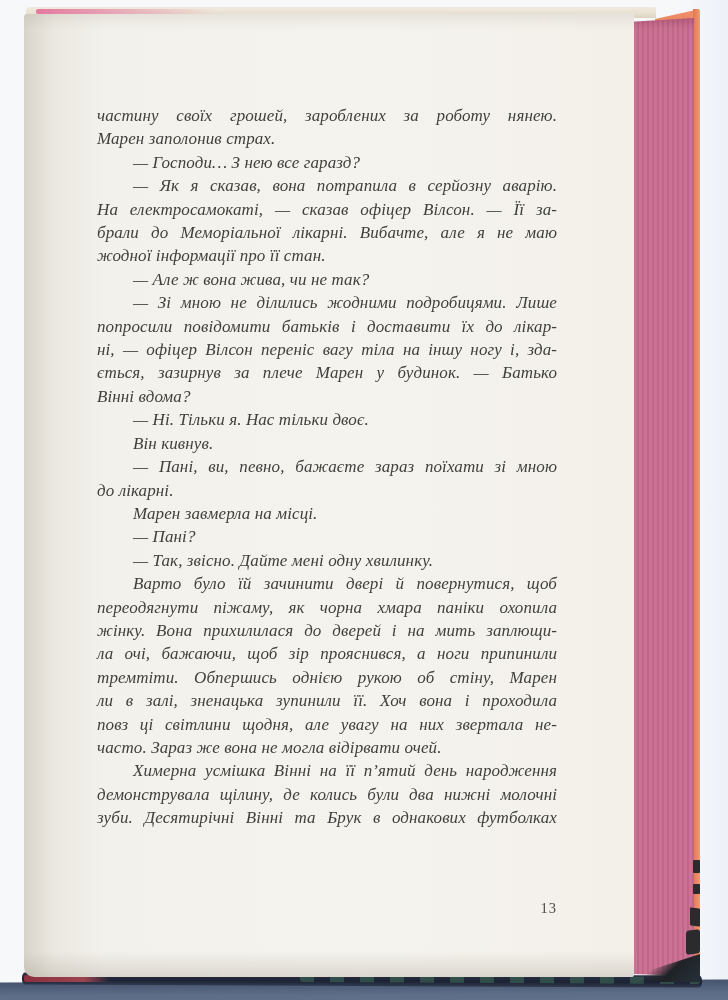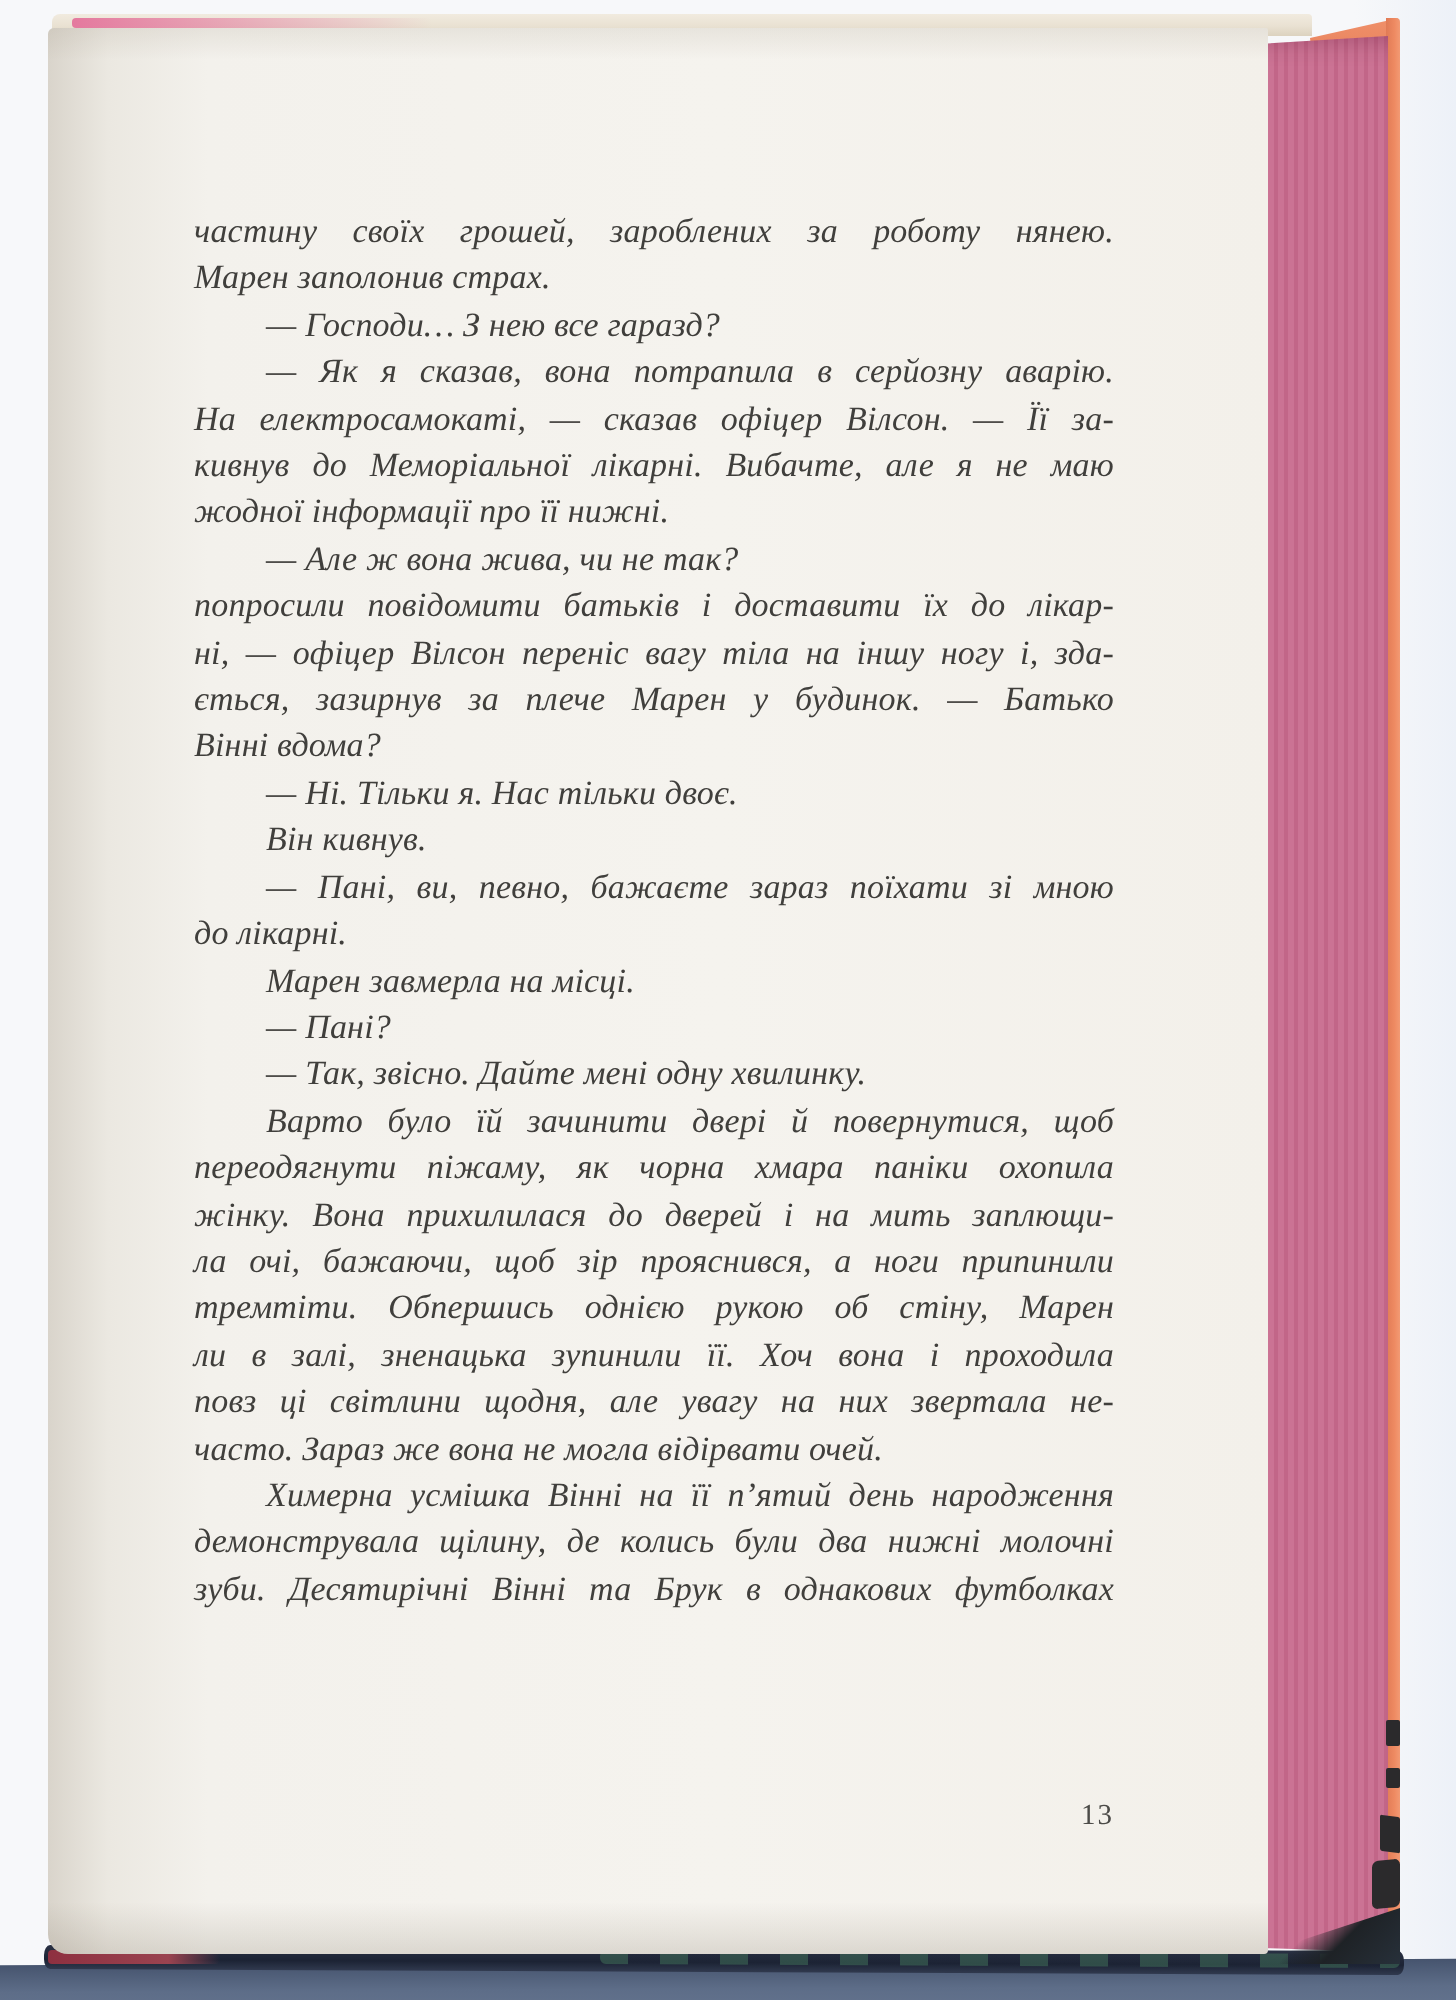--- a/index.html
+++ b/index.html
@@ -131,23 +131,24 @@
   <div class="corner-dark"></div>
 
   <div class="page"></div>
 
   <div class="text-block">
       <div class="line">частину своїх грошей, зароблених за роботу нянею.</div>
       <div class="line last">Марен заполонив страх.</div>
       <div class="line indent last">— Господи… З нею все гаразд?</div>
       <div class="line indent">— Як я сказав, вона потрапила в серйозну аварію.</div>
       <div class="line">На електросамокаті, — сказав офіцер Вілсон. — Її за-</div>
-      <div class="line">кивнув до Меморіальної лікарні. Вибачте, але я не маю</div>
-      <div class="line last">жодної інформації про її нижні.</div>
+      <div class="line">брали до Меморіальної лікарні. Вибачте, але я не маю</div>
+      <div class="line last">жодної інформації про її стан.</div>
       <div class="line indent last">— Але ж вона жива, чи не так?</div>
+      <div class="line indent">— Зі мною не ділились жодними подробицями. Лише</div>
       <div class="line">попросили повідомити батьків і доставити їх до лікар-</div>
       <div class="line">ні, — офіцер Вілсон переніс вагу тіла на іншу ногу і, зда-</div>
       <div class="line">ється, зазирнув за плече Марен у будинок. — Батько</div>
       <div class="line last">Вінні вдома?</div>
       <div class="line indent last">— Ні. Тільки я. Нас тільки двоє.</div>
       <div class="line indent last">Він кивнув.</div>
       <div class="line indent">— Пані, ви, певно, бажаєте зараз поїхати зі мною</div>
       <div class="line last">до лікарні.</div>
       <div class="line indent last">Марен завмерла на місці.</div>
       <div class="line indent last">— Пані?</div>

